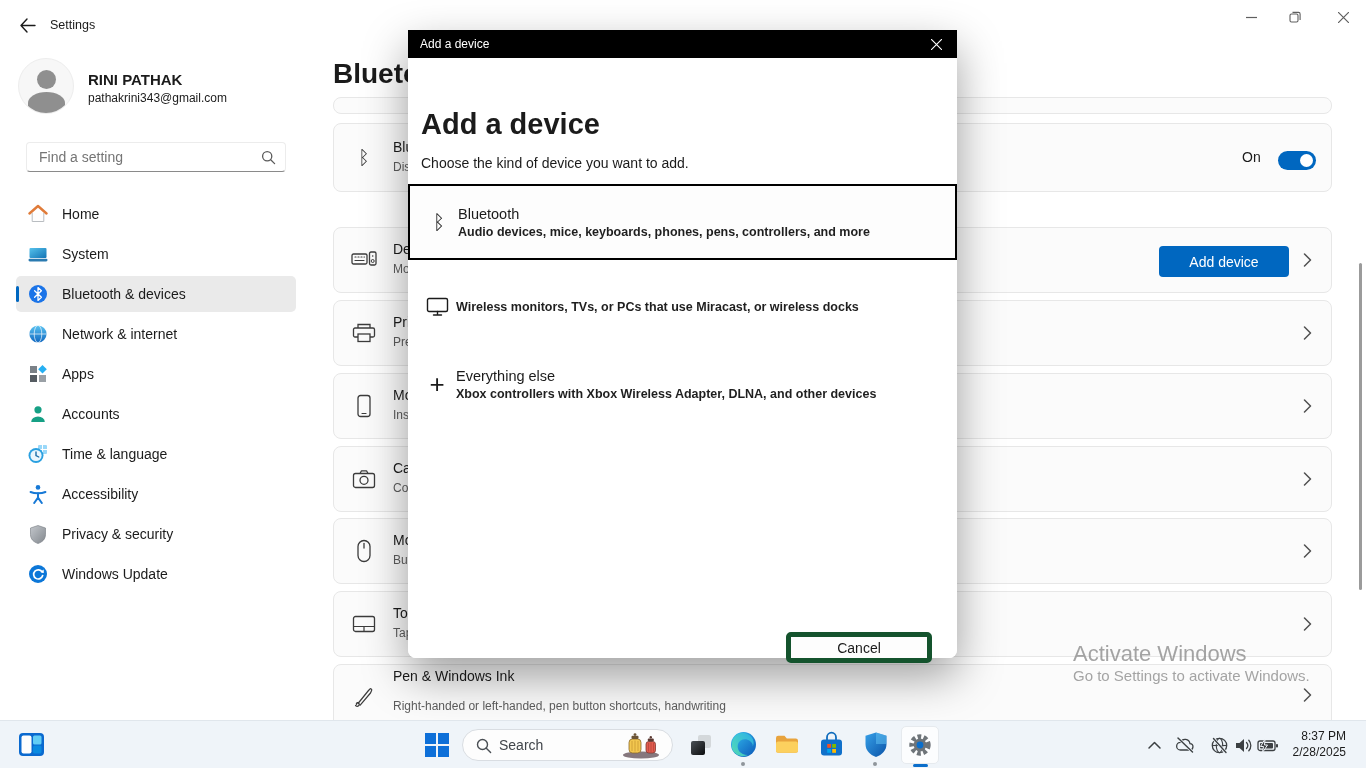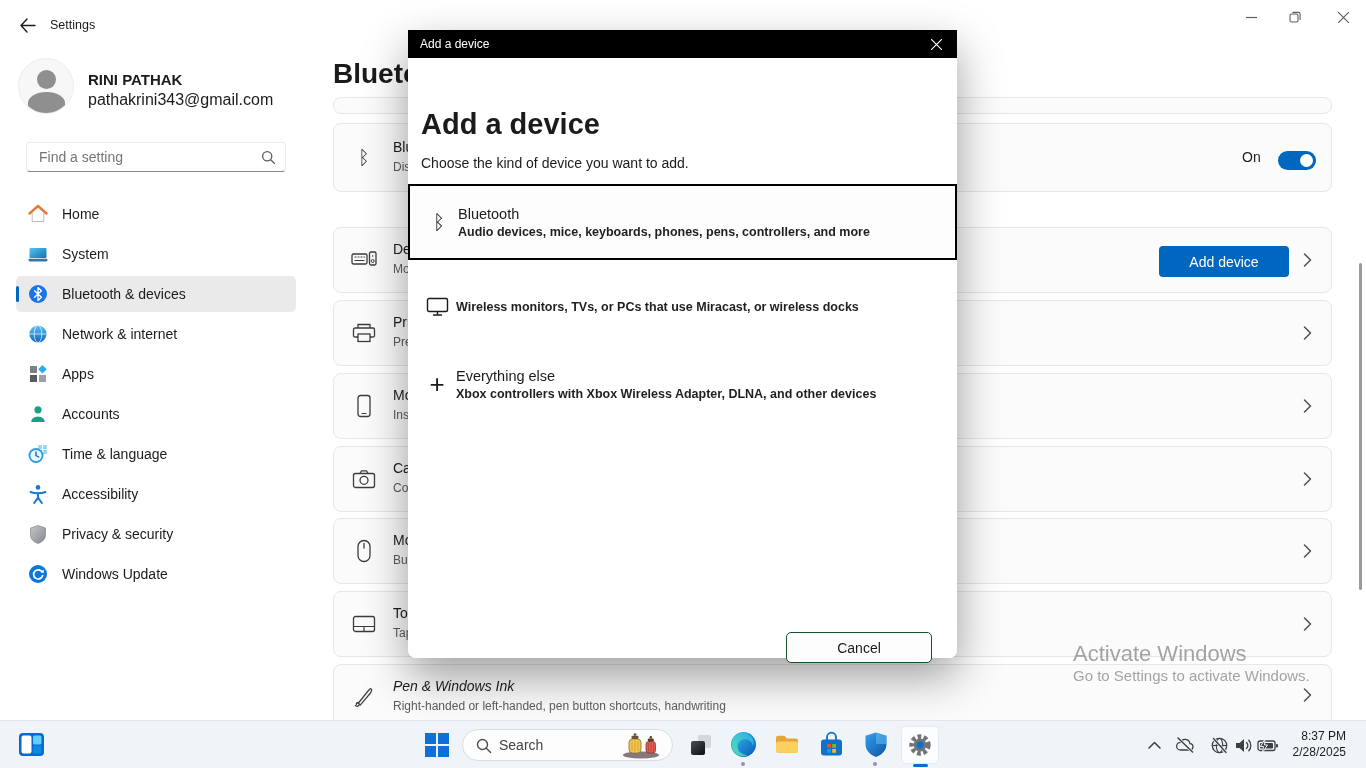--- a/index.html
+++ b/index.html
@@ -11,21 +11,21 @@
   
   .win-title{position:absolute;left:50px;top:18px;font-size:12.5px;color:#1b1b1b;}
   .back-btn{position:absolute;left:14px;top:13px;width:26px;height:24px;display:flex;align-items:center;justify-content:center;}
   .winctl{position:absolute;top:0;width:46px;height:34px;display:flex;align-items:center;justify-content:center;}
 
   
   .avatar{position:absolute;left:18px;top:58px;width:56px;height:56px;border-radius:50%;background:#f7f7f7;border:1px solid #ededed;overflow:hidden;}
   .avatar .head{position:absolute;left:18px;top:11px;width:19px;height:19px;border-radius:50%;background:#8f8f8f;}
   .avatar .body{position:absolute;left:9px;top:33px;width:37px;height:22px;border-radius:50% 50% 8px 8px;background:#8f8f8f;}
   .u-name{position:absolute;left:88px;top:71px;font-size:15px;font-weight:700;color:#1b1b1b;}
-  .u-mail{position:absolute;left:88px;top:91px;font-size:16px;color:#1b1b1b;}
+  .u-mail{position:absolute;left:88px;top:91px;font-size:12px;color:#1b1b1b;}
   .find{position:absolute;left:26px;top:142px;width:260px;height:30px;background:#fff;border:1px solid #ececec;border-bottom:1px solid #8a8a8a;border-radius:4px;}
   .find input{position:absolute;left:10px;top:1px;width:220px;height:26px;border:0;outline:0;font-size:14px;color:#444;background:transparent;}
   .find .mag{position:absolute;right:9px;top:7px;}
   .nav{position:absolute;left:16px;top:196px;width:280px;}
   .nav-item{position:relative;height:36px;margin-bottom:4px;border-radius:5px;display:flex;align-items:center;cursor:default;}
   .nav-item .nic{position:absolute;left:12px;top:8px;width:20px;height:20px;}
   .nav-item .nlab{position:absolute;left:46px;top:50%;transform:translateY(-50%);font-size:14px;color:#1b1b1b;white-space:nowrap;}
   .nav-item.sel{background:#eaeaea;}
   .nav-item.sel::before{content:"";position:absolute;left:0;top:10px;width:3px;height:16px;border-radius:2px;background:#0067c0;}
 
@@ -51,21 +51,21 @@
   .dlg-bar-label{position:absolute;left:12px;top:0;line-height:28px;font-size:12px;color:#fff;}
   .dlg-close{position:absolute;right:0;top:0;width:42px;height:28px;display:flex;align-items:center;justify-content:center;}
   .dlg-body{position:absolute;left:0;top:28px;right:0;bottom:0;background:#fff;border-radius:0 0 8px 8px;}
   .dlg-h{position:absolute;left:13px;top:50px;font-size:29px;font-weight:600;color:#1b1b1b;}
   .dlg-sub{position:absolute;left:13px;top:97px;font-size:14px;color:#1b1b1b;}
   .opt{position:absolute;left:0;width:549px;display:flex;flex-direction:column;justify-content:center;gap:3px;padding-left:48px;}
   .opt .oic{position:absolute;left:16px;top:50%;transform:translateY(-50%);width:26px;display:flex;justify-content:center;color:#1b1b1b;}
   .opt-t{font-size:14.5px;color:#1b1b1b;}
   .opt-d{font-size:12.5px;font-weight:600;color:#1f1f1f;}
   .opt.sel{border:2px solid #000;background:#fdfdfd;}
-  .dlg-cancel{position:absolute;left:378px;top:574px;width:146px;height:31px;border-radius:5px;background:#fdfdfd;border:1px solid #14532d;font-size:14px;color:#1b1b1b;display:flex;align-items:center;justify-content:center;}
+  .dlg-cancel{position:absolute;left:378px;top:574px;width:146px;height:31px;border-radius:5px;background:#fdfdfd;border:5px solid #14532d;font-size:14px;color:#1b1b1b;display:flex;align-items:center;justify-content:center;}
 
   
   .taskbar{position:absolute;left:0;top:720px;width:1366px;height:48px;background:#eff4f9;border-top:1px solid #e0e6ec;}
   .tb{position:absolute;display:flex;align-items:center;justify-content:center;}
   .search-pill{position:absolute;left:462px;top:8px;width:211px;height:32px;border-radius:16px;background:#fdfdfd;border:1px solid #d9dde2;}
   .search-pill .txt{position:absolute;left:36px;top:7px;font-size:14px;color:#40454a;}
   .run-dot{position:absolute;top:41px;width:4px;height:4px;border-radius:2px;background:#8f959b;}
   .set-box{position:absolute;left:901px;top:5px;width:38px;height:38px;border-radius:5px;background:rgba(255,255,255,.78);border:1px solid #e6eaee;}
   .set-under{position:absolute;left:913px;top:43px;width:15px;height:3px;border-radius:2px;background:#0b6ecb;}
   .clock{position:absolute;left:1282px;top:7px;width:64px;text-align:right;font-size:12px;color:#1b1b1b;line-height:16px;}
@@ -349,21 +349,21 @@
         </svg>
       </span>
   </div>
 
   <div class="card" style="top:664px;height:66px;">
     <div class="row-ic">
       <svg width="22" height="22" viewBox="0 0 22 22">
           <path d="M2.5 19.5 c2.5 2 4.5 -0.5 3.5 -2.2 c-0.8 -1.4 -3 -0.6 -2.6 1 M5 17.5 L15.5 4.5 M17.5 7 L7.2 19.2 M15.5 4.5 L17 3 c.8 -.8 2.3 .5 1.6 1.5 L17.5 7" fill="none" stroke="#3c3c3c" stroke-width="1.2" stroke-linecap="round" stroke-linejoin="round"></path>
         </svg>
     </div>
-    <div class="row-t" style="top:13px;font-style:italic;">Pen &amp; Windows Ink</div>
+    <div class="row-t" style="top:3px;">Pen &amp; Windows Ink</div>
     <div class="row-s" style="top:34px;">Right-handed or left-handed, pen button shortcuts, handwriting</div>
     <span class="chev" style="top:30px;">
         <svg width="9" height="14" viewBox="0 0 9 14">
           <path d="M1.5 1 L7.5 7 L1.5 13" fill="none" stroke="#505050" stroke-width="1.5" stroke-linecap="round" stroke-linejoin="round"></path>
         </svg>
       </span>
   </div>
 
   <div class="scrollbar"></div>
   <div class="wm1">Activate Windows</div>

